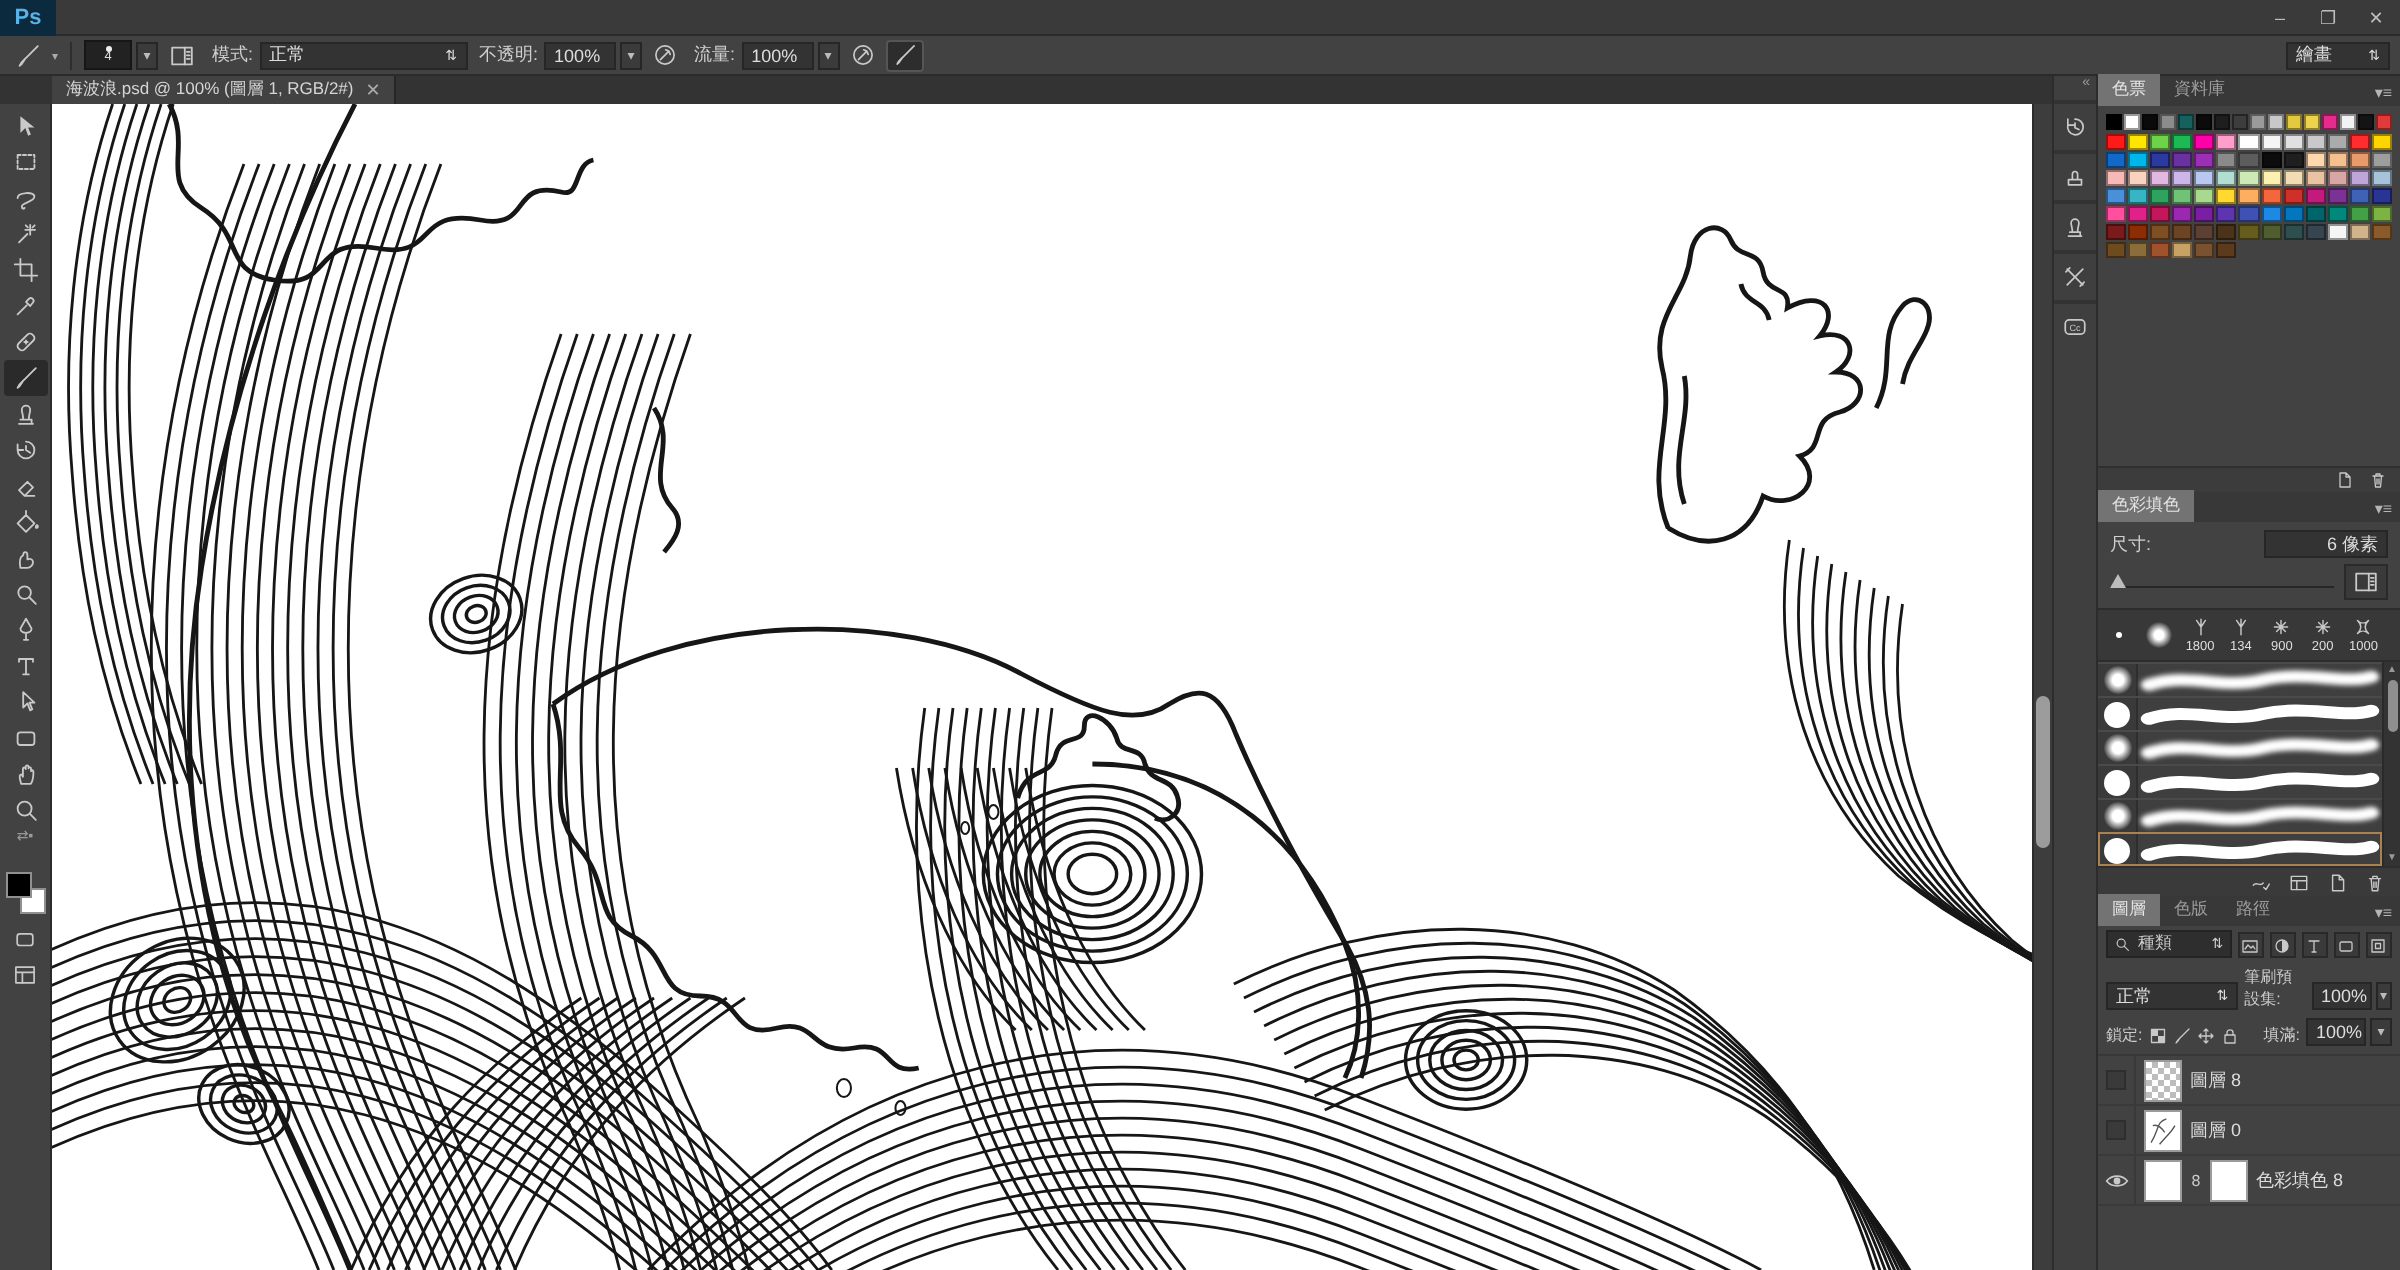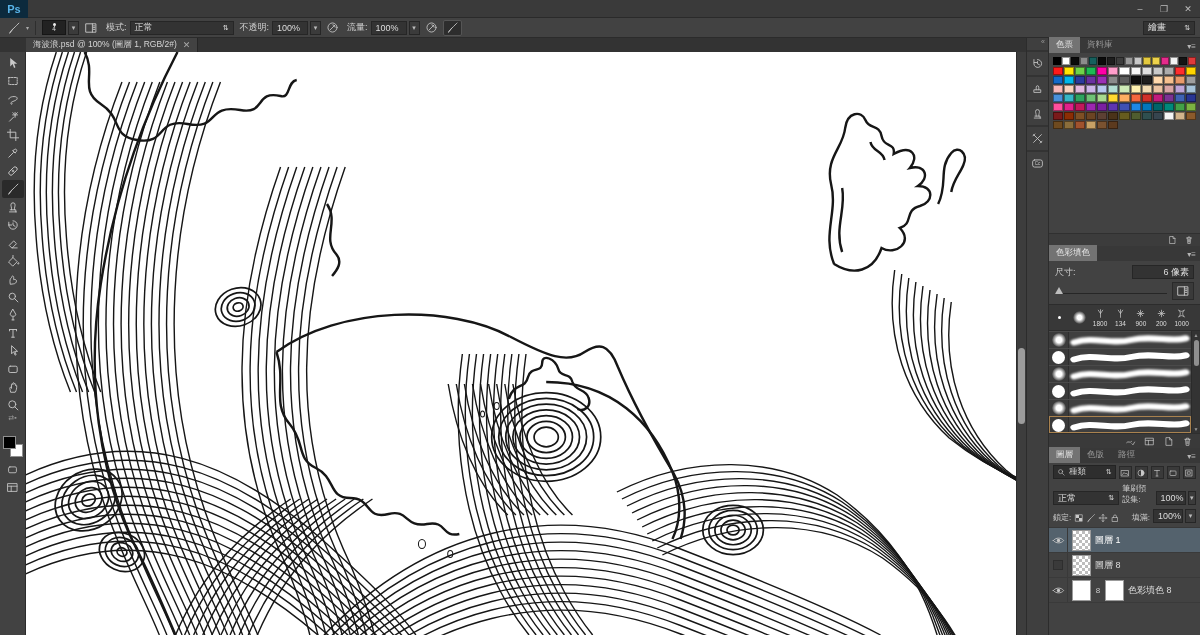--- a/index.html
+++ b/index.html
@@ -872,36 +872,37 @@
               </svg>
             </span>
         </span>
         <span style="margin-left:auto">填滿:</span>
         <span class="obox" style="width:30px">
             <span>100%</span>
           </span>
         <span class="dbtn">▾</span>
       </div>
       <div class="layer-list" id="layer-list">
-          <div class="layer selected">
-            <span class="eyecell">
-              <svg class="ic" viewBox="0 0 20 20" style="width:13px;height:13px">
-                <path d="M2 10 C6 5 14 5 18 10 C14 15 6 15 2 10 Z"></path>
-                <circle cx="10" cy="10" r="2.6" style="fill:#c9c9c9;stroke:none"></circle>
-              </svg>
-            </span>
-            <span class="thumb checker"></span>
-            <span>圖層 1</span>
-          </div>
           <div class="layer">
             <span class="eyecell">
               <span class="eye-empty"></span>
             </span>
             <span class="thumb checker"></span>
             <span>圖層 8</span>
+          </div>
+          <div class="layer">
+            <span class="eyecell">
+              <span class="eye-empty"></span>
+            </span>
+            <span class="thumb">
+              <svg viewBox="0 0 20 22">
+                <path d="M3 18 C8 10 6 6 12 4 M8 19 C12 14 15 12 17 8 M4 8 C7 7 9 9 11 12" stroke="#555" fill="none" stroke-width="0.8"></path>
+              </svg>
+            </span>
+            <span>圖層 0</span>
           </div>
           <div class="layer">
             <span class="eyecell">
               <svg class="ic" viewBox="0 0 20 20" style="width:13px;height:13px">
                 <path d="M2 10 C6 5 14 5 18 10 C14 15 6 15 2 10 Z"></path>
                 <circle cx="10" cy="10" r="2.6" style="fill:#c9c9c9;stroke:none"></circle>
               </svg>
             </span>
             <span class="thumb"></span>
             <span class="linkg">8</span>

